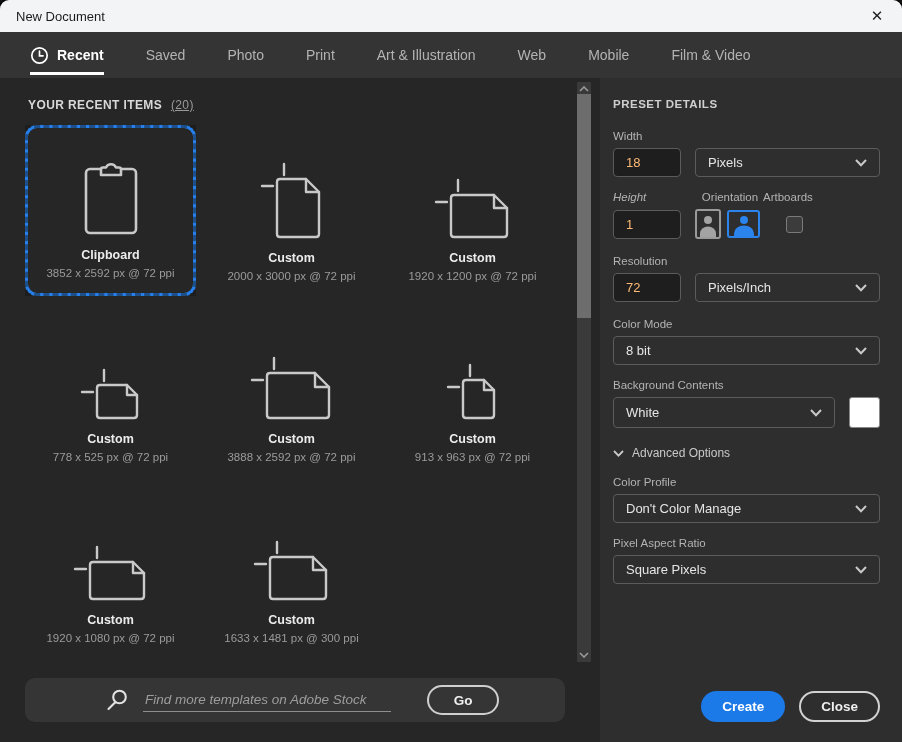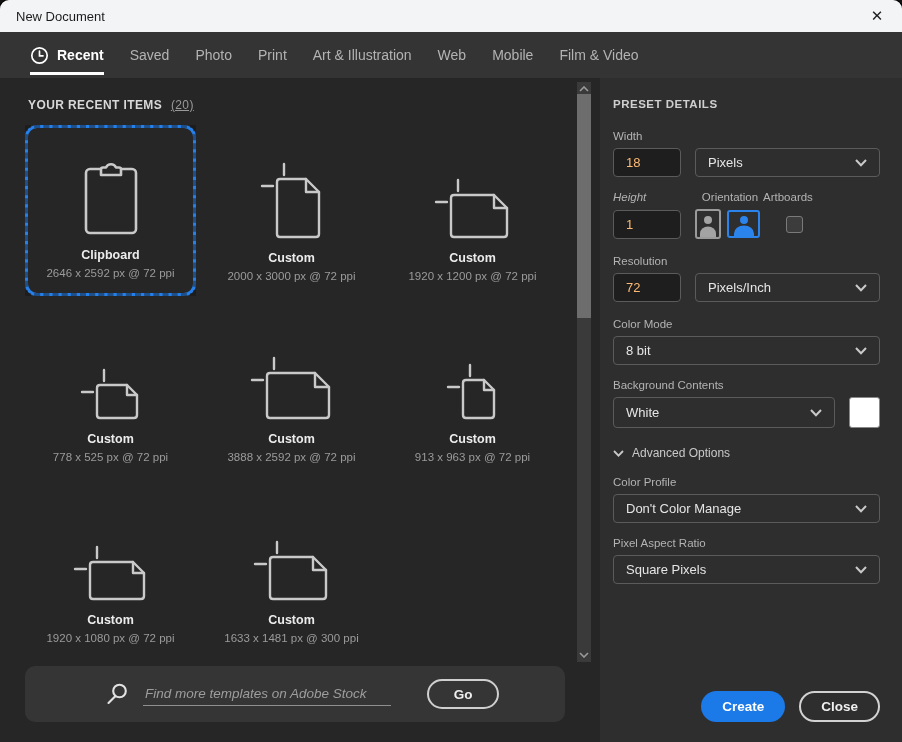--- a/index.html
+++ b/index.html
@@ -3,21 +3,21 @@
 <meta charset="utf-8">
 <style>
   html,body{margin:0;padding:0;background:#111;font-family:"Liberation Sans", sans-serif;}
   *{box-sizing:border-box;}
   .window{width:902px;height:742px;position:relative;border-radius:9px 9px 0 0;overflow:hidden;background:#262626;box-shadow:0 0 0 1px #000;}
   
   .titlebar{height:32px;background:#f3f4f6;display:flex;align-items:center;padding:0 16px;position:relative;}
   .titlebar .title{font-size:13px;color:#1c1c1c;}
   .titlebar .close{position:absolute;right:10px;top:0;height:32px;width:30px;display:flex;align-items:center;justify-content:center;color:#1c1c1c;font-size:15px;cursor:pointer;}
   
-  .tabbar{height:46px;background:#343434;display:flex;align-items:stretch;padding-left:30px;}
+  .tabbar{height:46px;background:#343434;display:flex;align-items:stretch;padding-left:30px;gap:16px;}
   .tab{position:relative;display:flex;align-items:center;gap:8px;margin-right:26px;font-size:14px;color:#b3b3b3;cursor:pointer;}
   .tab.active{color:#fff;font-weight:700;}
   .tab.active::after{content:"";position:absolute;left:0;right:0;bottom:3px;height:3px;background:#fff;}
   .tab .ticon{display:flex;align-items:center;}
   
   .content{display:flex;height:664px;}
   .left{width:600px;position:relative;background:#262626;}
   .recent-header{position:absolute;left:28px;top:20px;font-size:12px;letter-spacing:.4px;color:#d8d8d8;font-weight:700;}
   .recent-header .count{color:#9a9a9a;font-weight:400;margin-left:5px;text-decoration:underline;}
   .grid{position:absolute;left:25px;top:47px;display:grid;grid-template-columns:repeat(3,171px);grid-auto-rows:171px;gap:10px 10px;}
@@ -27,21 +27,21 @@
   .tile-icon{height:104px;display:flex;align-items:flex-end;justify-content:center;margin-top:14px;}
   .tile.selected .tile-icon{margin-top:8px;}
   .tile-name{margin-top:8px;font-size:12.5px;font-weight:700;color:#ececec;}
   .tile-dims{margin-top:5px;font-size:11.5px;color:#9b9b9b;}
   
   .scrollbar{position:absolute;top:4px;right:9px;width:14px;height:580px;background:#3a3a3a;}
   .scroll-thumb{position:absolute;top:12px;left:0;width:14px;height:224px;background:#6d6d6d;}
   .scroll-up,.scroll-down{position:absolute;left:0;width:14px;height:14px;display:flex;align-items:center;justify-content:center;}
   .scroll-up{top:0;} .scroll-down{bottom:0;}
   
-  .searchbar{position:absolute;left:25px;right:35px;bottom:20px;height:56px;background:#353535;border-radius:10px;display:flex;align-items:center;padding-left:80px;}
+  .searchbar{position:absolute;left:25px;right:35px;bottom:20px;height:44px;background:#353535;border-radius:10px;display:flex;align-items:center;padding-left:80px;}
   .search-icon{display:flex;align-items:center;margin-right:14px;}
   .search-input{width:248px;background:transparent;border:none;border-bottom:1px solid #8f8f8f;color:#d6d6d6;font-size:13.5px;font-style:italic;padding:4px 2px;outline:none;font-family:"Liberation Sans", sans-serif;}
   .search-input::placeholder{color:#9d9d9d;font-style:italic;}
   .go-btn{margin-left:36px;width:72px;height:30px;border-radius:16px;border:2px solid #cfcfcf;background:transparent;color:#efefef;font-size:13.5px;font-weight:700;display:flex;align-items:center;justify-content:center;cursor:pointer;}
   
   .right{width:302px;background:#2e2e2e;position:relative;padding:20px 22px 0 13px;}
   .pd-header{font-size:11.5px;letter-spacing:.5px;color:#cfcfcf;font-weight:700;}
   .name-row{margin-top:14px;display:flex;align-items:flex-end;gap:14px;}
   .name-input{flex:1;background:transparent;border:none;border-bottom:1px solid #777;color:#d4d4d4;font-size:13.5px;padding:4px 6px;outline:none;font-family:"Liberation Sans", sans-serif;}
   .save-icon{display:flex;align-items:center;padding-bottom:2px;cursor:pointer;}
@@ -118,21 +118,21 @@
       </div>
       <div class="grid">
           <div class="tile selected">
             <div class="tile-icon">
               <svg width="68" height="84" viewBox="0 0 68 84" fill="none" stroke="#c9c9c9" stroke-width="2.6" stroke-linecap="round" stroke-linejoin="round">
                 <rect x="9" y="13" width="50" height="64" rx="4"></rect>
                 <path d="M24 19 v-5.5 a2 2 0 0 1 2 -2 h3 a5.5 5.5 0 0 1 10 0 h3 a2 2 0 0 1 2 2 V19 z" fill="#262626"></path>
               </svg>
             </div>
             <div class="tile-name">Clipboard</div>
-            <div class="tile-dims">2646 x 2592 px @ 72 ppi</div>
+            <div class="tile-dims">3852 x 2592 px @ 72 ppi</div>
           </div>
           <div class="tile">
             <div class="tile-icon">
               <svg width="66" height="82" viewBox="0 0 66 82" fill="none" stroke="#c9c9c9" stroke-width="2.4" stroke-linecap="round" stroke-linejoin="round">
                 <line x1="25" y1="3" x2="25" y2="14"></line>
                 <line x1="3" y1="25" x2="14" y2="25"></line>
                 <path d="M 21 18 H 47 L 60 31 V 73 Q 60 76 57 76 H 21 Q 18 76 18 73 V 21 Q 18 18 21 18 Z"></path>
                 <path d="M 47 18 V 31 H 60"></path>
               </svg>
             </div>

